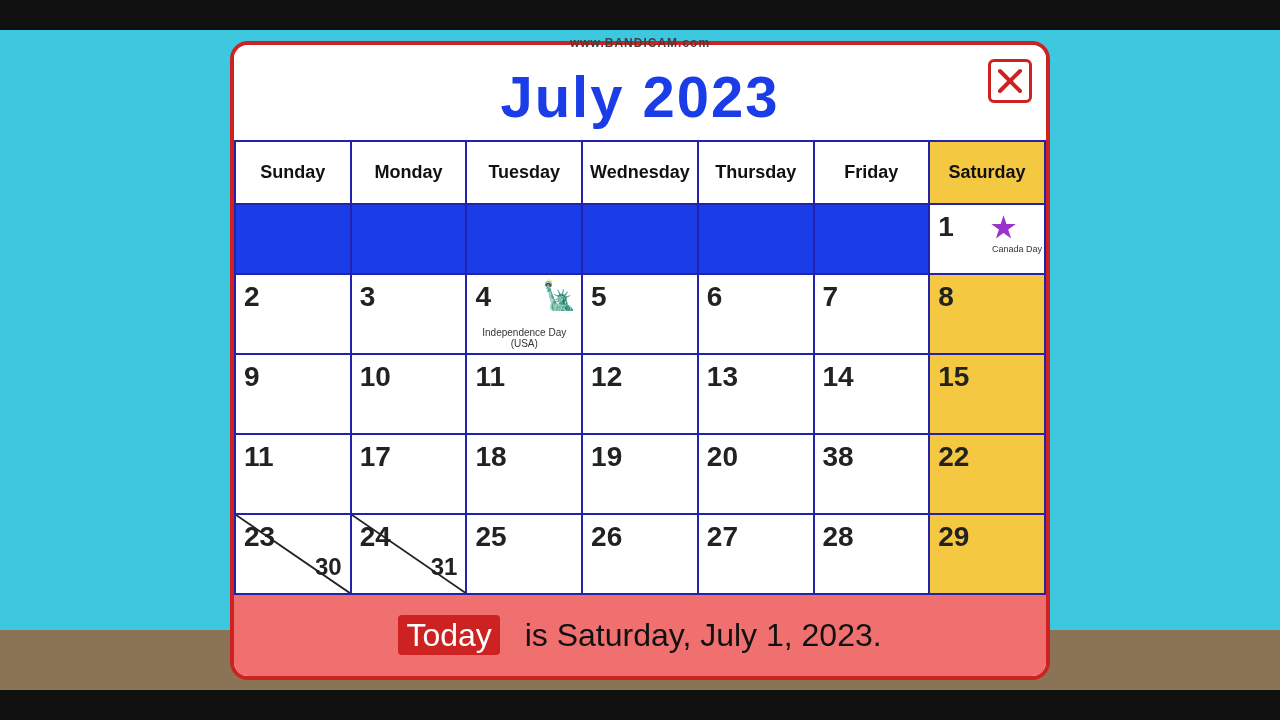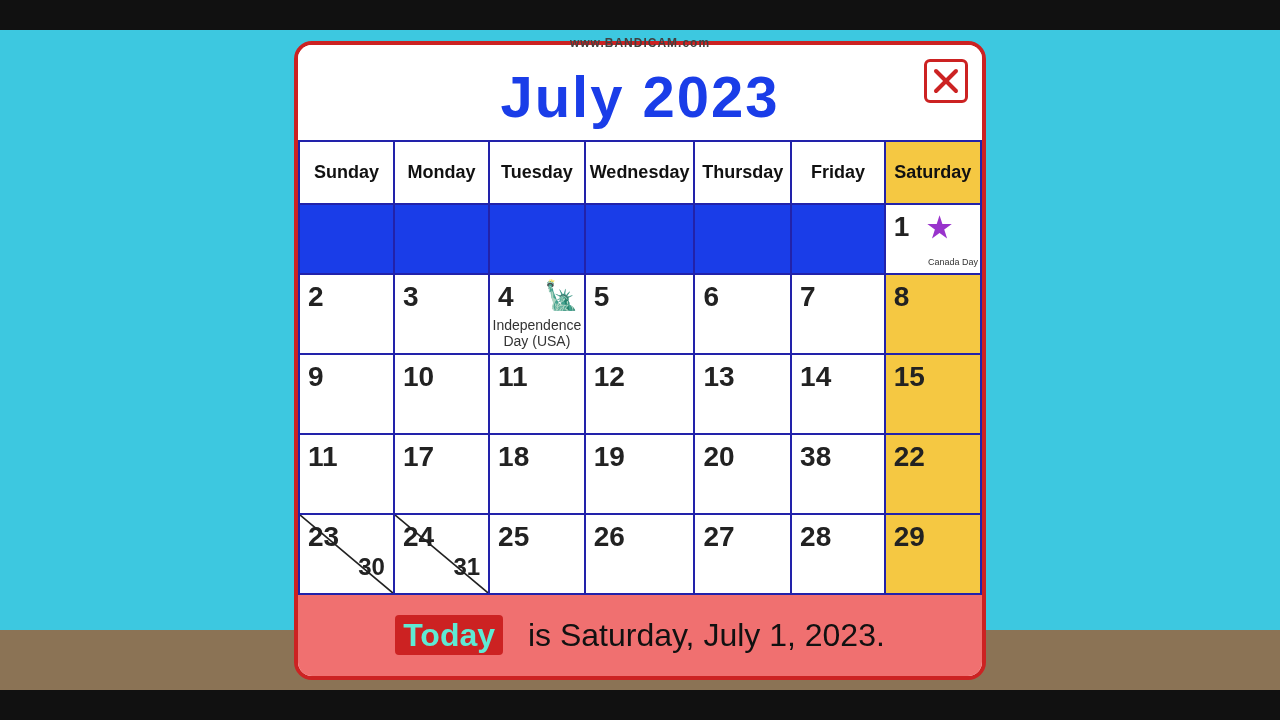--- a/index.html
+++ b/index.html
@@ -46,21 +46,21 @@
       position: absolute;
       bottom: 30px;
       left: 0; right: 0;
       height: 60px;
       background: #8B7355;
       border-radius: 0;
     }
 
     .calendar-window {
       position: relative;
-      width: 692px;
+      width: 820px;
       background: white;
       border: 4px solid #cc2222;
       border-radius: 18px;
       overflow: hidden;
       z-index: 5;
     }
 
     .title-bar {
       background: white;
       padding: 18px 20px 10px 20px;
@@ -149,36 +149,36 @@
       right: 4px;
       top: 4px;
       font-size: 28px;
     }
 
     .independence-label {
       position: absolute;
       bottom: 4px;
       left: 0; right: 0;
       text-align: center;
-      font-size: 14px;
+      font-size: 10px;
       font-weight: normal;
       color: #333;
     }
 
     
     .canada-day-star {
       font-size: 28px;
       color: #9933cc;
       position: absolute;
       top: 6px;
       right: 28px;
     }
     .canada-day-label {
       position: absolute;
-      bottom: 6px;
+      bottom: 19px;
       right: 2px;
       font-size: 9px;
       font-weight: normal;
       color: #333;
       margin-top: 28px;
     }
 
     
     .double-cell {
       position: relative;
@@ -210,25 +210,24 @@
     .footer-bar {
       background: #f07070;
       padding: 22px 20px;
       text-align: center;
       font-size: 32px;
       color: #111;
     }
 
     .today-highlight {
       background: #cc2222;
-      color: #5eead4;
+      color: #ffffff;
       padding: 2px 8px;
       border-radius: 4px;
       margin-right: 16px;
-      font-weight: bold;
     }
 
     .first-row td {
       background: #1a3de8;
       height: 70px;
     }
 
     .first-row td.saturday-cell {
       background: white !important;
     }

